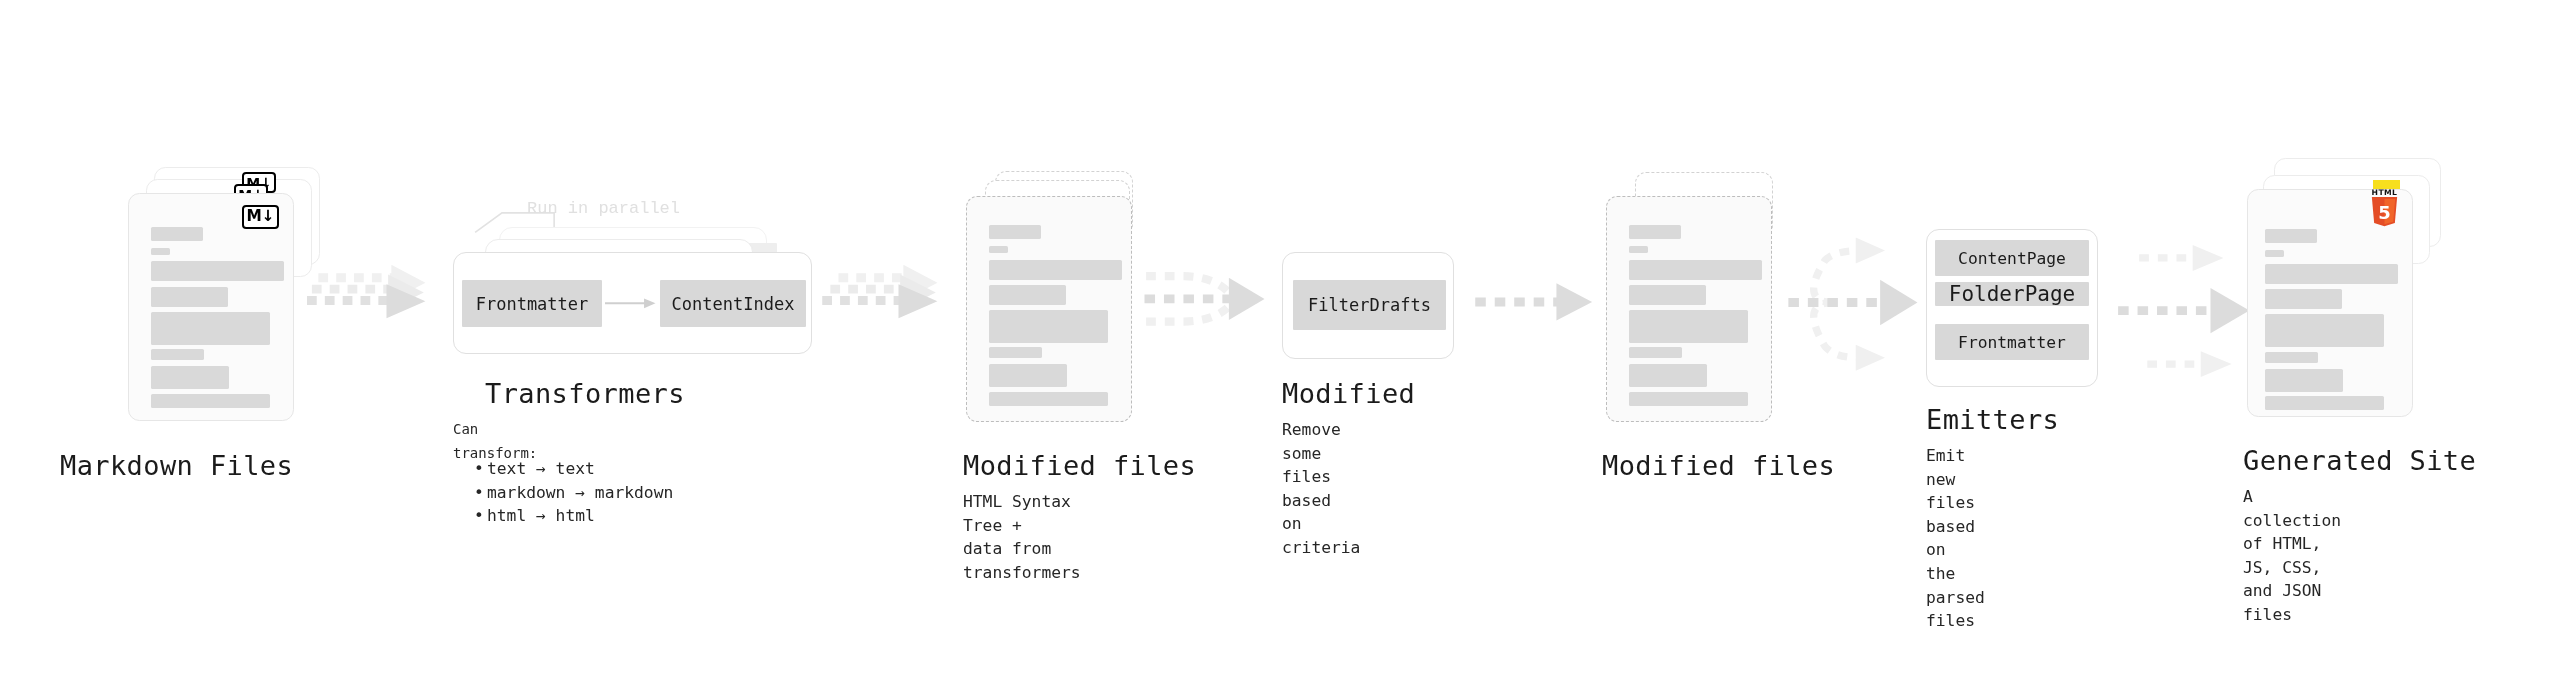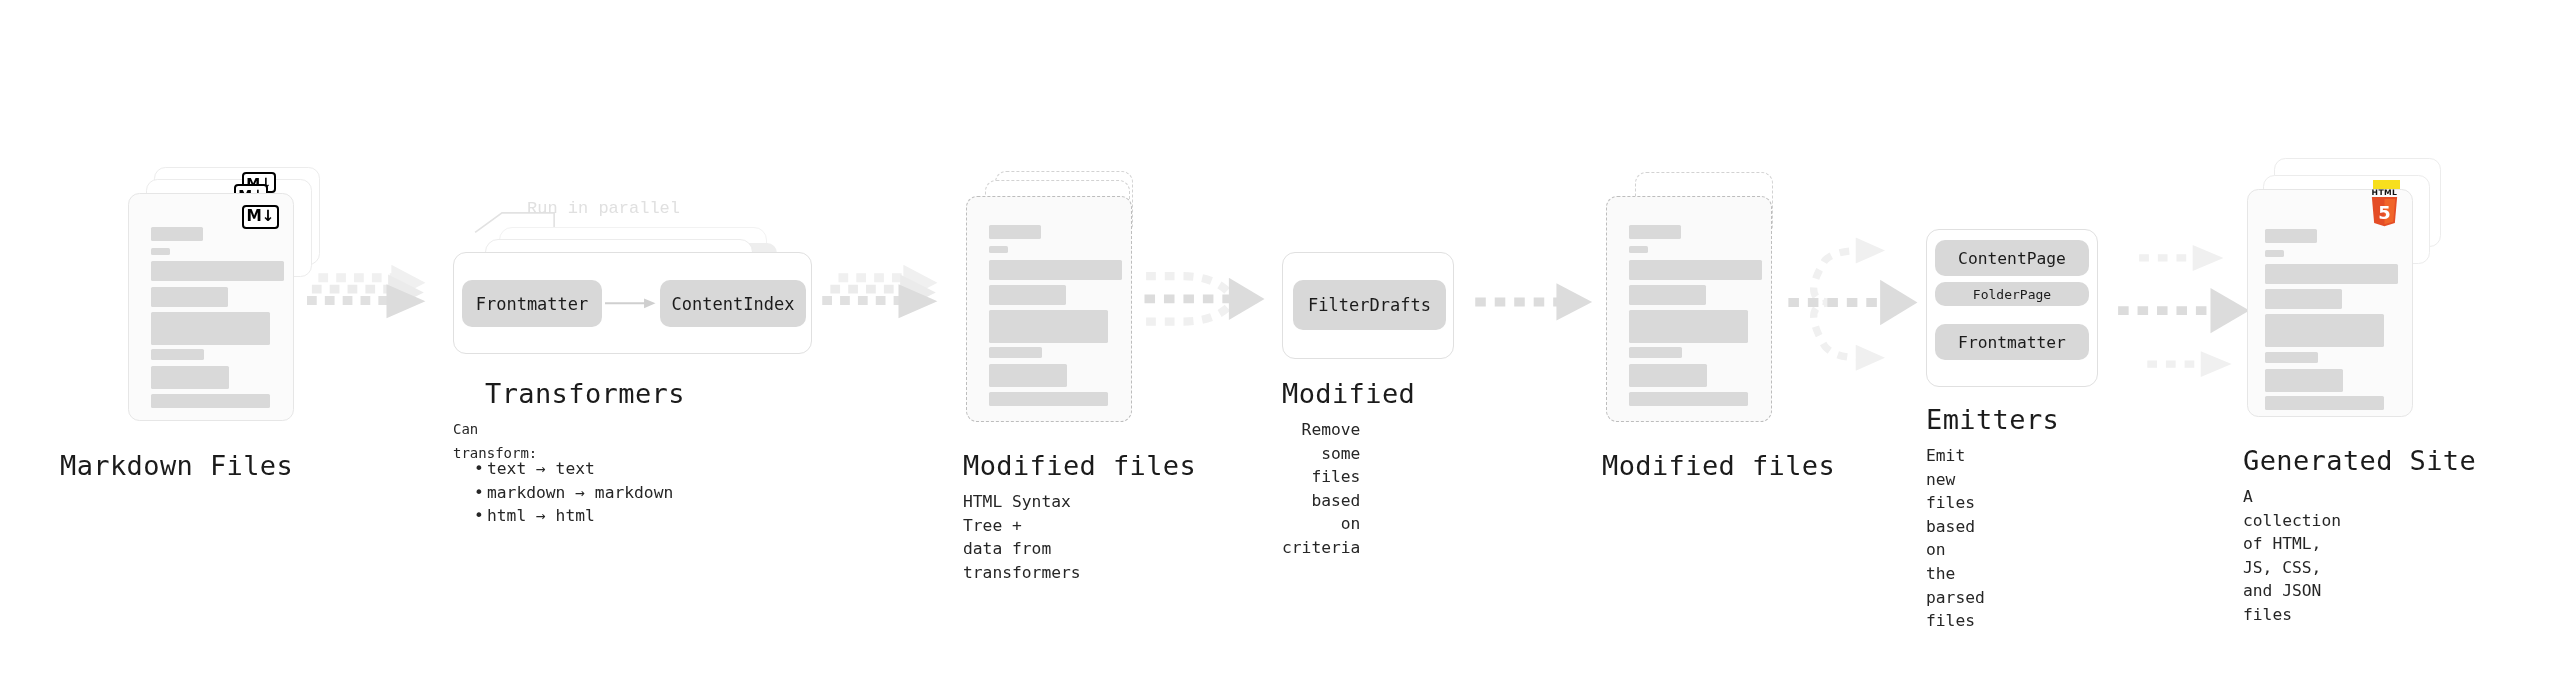--- a/index.html
+++ b/index.html
@@ -140,21 +140,21 @@
     border-radius: 13px;
     background: #ffffff;
   }
   .panel-front { border: 1.5px solid #e0e0e0; }
   .panel-mid   { border: 1.5px solid #ececec; }
   .panel-back  { border: 1.5px solid #f2f2f2; }
 
   .pill {
     position: absolute;
     box-sizing: border-box;
-    border-radius: 10px;
+    border-radius: 1px;
     display: flex;
     align-items: center;
     justify-content: center;
     font-family: "DejaVu Sans Mono", "Liberation Mono", monospace;
     font-size: 17px;
     color: #1b1b1b;
     white-space: nowrap;
     text-align: center;
   }
   .pill-front { background: #d8d8d8; }
@@ -280,21 +280,21 @@
       <line x1="8" y1="38" x2="122" y2="38" stroke="#dcdcdc" stroke-width="11" stroke-dasharray="13 11"></line>
     </g>
     <polygon points="112,12 156,38 112,64" fill="#dcdcdc"></polygon>
   </svg>
 
   <div class="abs" style="left:0;top:0;">
     <div class="panel panel-front" style="left:1282px;top:252px;width:172px;height:107px;"></div>
     <div class="pill pill-front" style="left:1293px;top:280px;width:153px;height:50px;">FilterDrafts</div>
 
     <div class="abs stage-title" style="left:1282px;top:378px;">Modified</div>
-    <div class="abs stage-desc" style="left:1282px;top:418px;text-align:right;">Remove some files based
+    <div class="abs stage-desc" style="left:1282px;top:418px;">Remove some files based
 on criteria</div>
   </div>
 
   <svg class="abs" style="left:1472px;top:288px;" width="138" height="49" viewBox="0 0 170 60">
     <line x1="4" y1="17" x2="110" y2="17" stroke="#dcdcdc" stroke-width="11" stroke-dasharray="13 11"></line>
     <polygon points="104,-6 148,17 104,40" fill="#dcdcdc"></polygon>
   </svg>
 
   <div class="abs" style="left:0;top:0;">
     <div class="doc doc-ghost-dashed" style="left:1635px;top:172px;width:138px;height:65px;"></div>
@@ -320,21 +320,21 @@
       <line x1="5" y1="82" x2="128" y2="82" stroke="#dcdcdc" stroke-width="11" stroke-dasharray="13 11"></line>
     </g>
     <polygon points="88,2 124,18 88,34" fill="#f0f0f0"></polygon>
     <polygon points="88,134 124,150 88,166" fill="#f0f0f0"></polygon>
     <polygon points="118,54 164,82 118,110" fill="#dcdcdc"></polygon>
   </svg>
 
   <div class="abs" style="left:0;top:0;">
     <div class="panel panel-front" style="left:1926px;top:229px;width:172px;height:158px;"></div>
     <div class="pill pill-front" style="left:1935px;top:240px;width:154px;height:36px;font-size:16.3px;">ContentPage</div>
-    <div class="pill pill-front" style="left:1935px;top:282px;width:154px;height:24px;font-size:13px;">FolderPage</div>
+    <div class="pill pill-front" style="left:1935px;top:282px;width:154px;height:24px;font-size:21px;">FolderPage</div>
     <div class="pill pill-front" style="left:1935px;top:324px;width:154px;height:36px;font-size:16.3px;">Frontmatter</div>
 
     <div class="abs stage-title" style="left:1926px;top:404px;">Emitters</div>
     <div class="abs stage-desc" style="left:1926px;top:444px;">Emit new files based on
 the parsed files</div>
   </div>
 
   <svg class="abs" style="left:2110px;top:236px;" width="154" height="146" viewBox="0 0 190 180">
     <g fill="none" stroke-linecap="butt">
       <line x1="36" y1="27" x2="106" y2="27" stroke="#f0f0f0" stroke-width="9" stroke-dasharray="12 11"></line>

